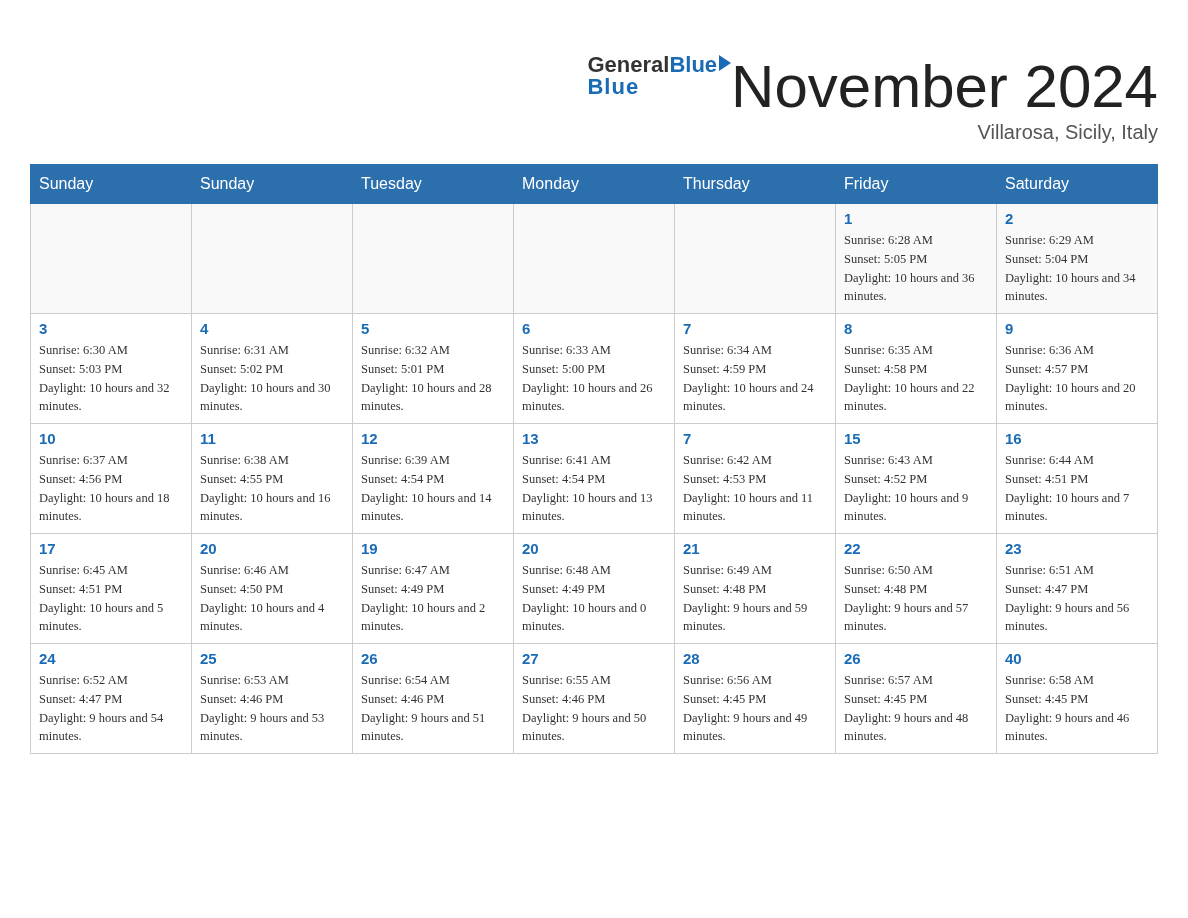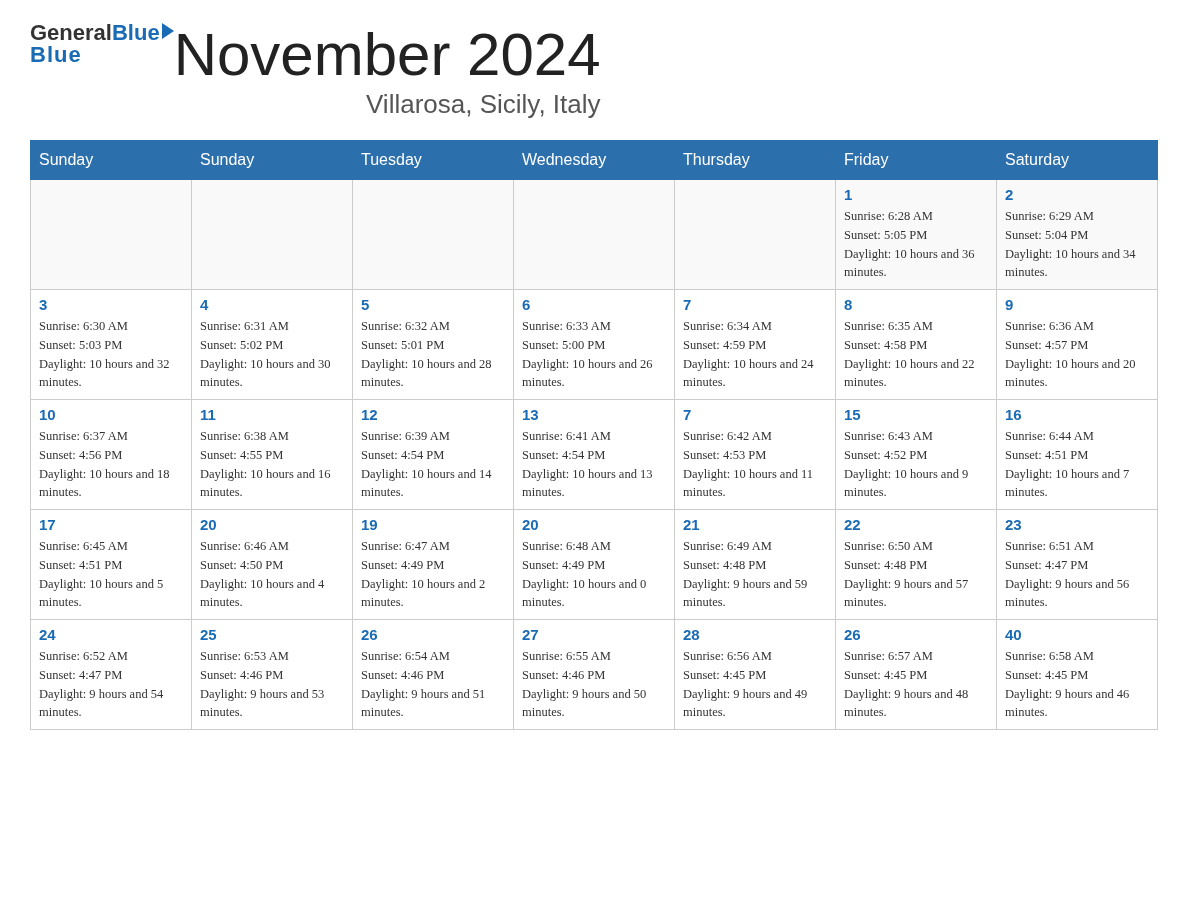--- a/index.html
+++ b/index.html
@@ -5,23 +5,24 @@
     * { box-sizing: border-box; margin: 0; padding: 0; }
     body {
       font-family: Arial, sans-serif;
       background: #fff;
       padding: 20px 30px;
       width: 1188px;
       min-height: 918px;
     }
     .header-area {
       display: flex;
-      justify-content: flex-start;
+      justify-content: flex-end;
       align-items: flex-start;
       margin-bottom: 20px;
+      margin-top: 32px;
     }
     .logo {
       display: flex;
       flex-direction: column;
       align-items: flex-start;
     }
     .logo-text {
       display: flex;
       align-items: center;
       font-size: 22px;
@@ -48,21 +49,21 @@
     }
     .title-area {
       text-align: right;
     }
     .month-title {
       font-size: 60px;
       font-weight: normal;
       color: #222;
     }
     .location {
-      font-size: 26px;
+      font-size: 20px;
       color: #555;
     }
     table {
       width: 100%;
       border-collapse: collapse;
       table-layout: fixed;
     }
     thead tr th {
       background-color: #2c6fad;
       color: #fff;
@@ -120,21 +121,21 @@
     <div class="location">Villarosa, Sicily, Italy</div>
   </div>
 </div>
 
 <table>
   <thead>
     <tr>
     <th>Sunday</th>
         <th>Sunday</th>
         <th>Tuesday</th>
-        <th>Wednesday</th>
+        <th>Monday</th>
         <th>Thursday</th>
         <th>Friday</th>
         <th>Saturday</th>
       </tr>
   </thead>
   <tbody id="calendar-body">
   <tr>
         <td class="empty-cell"></td>
         <td class="empty-cell"></td>
         <td class="empty-cell"></td>

